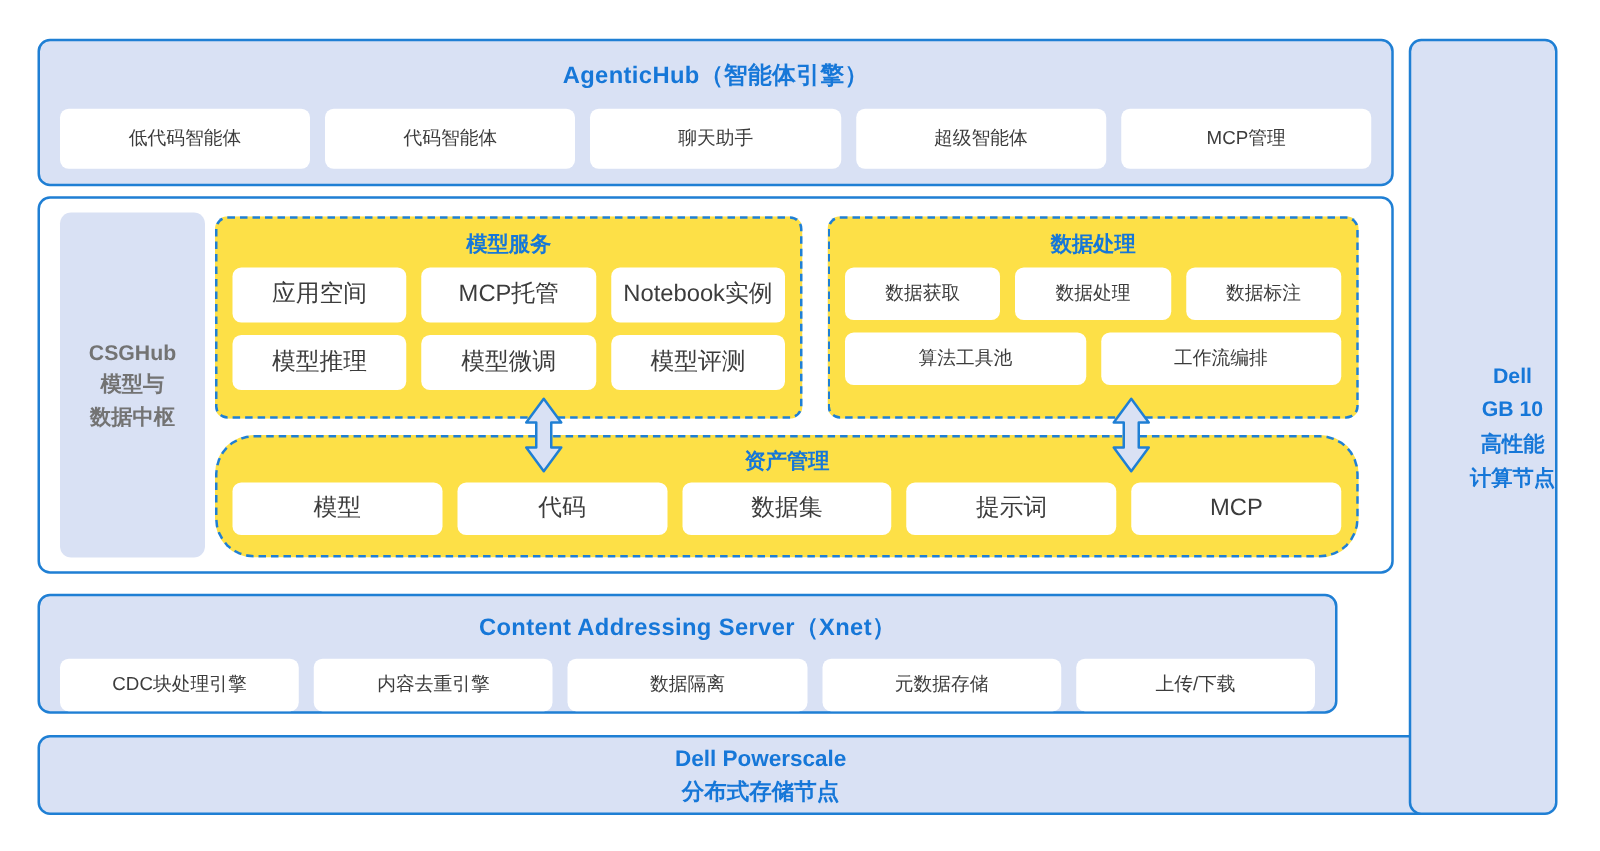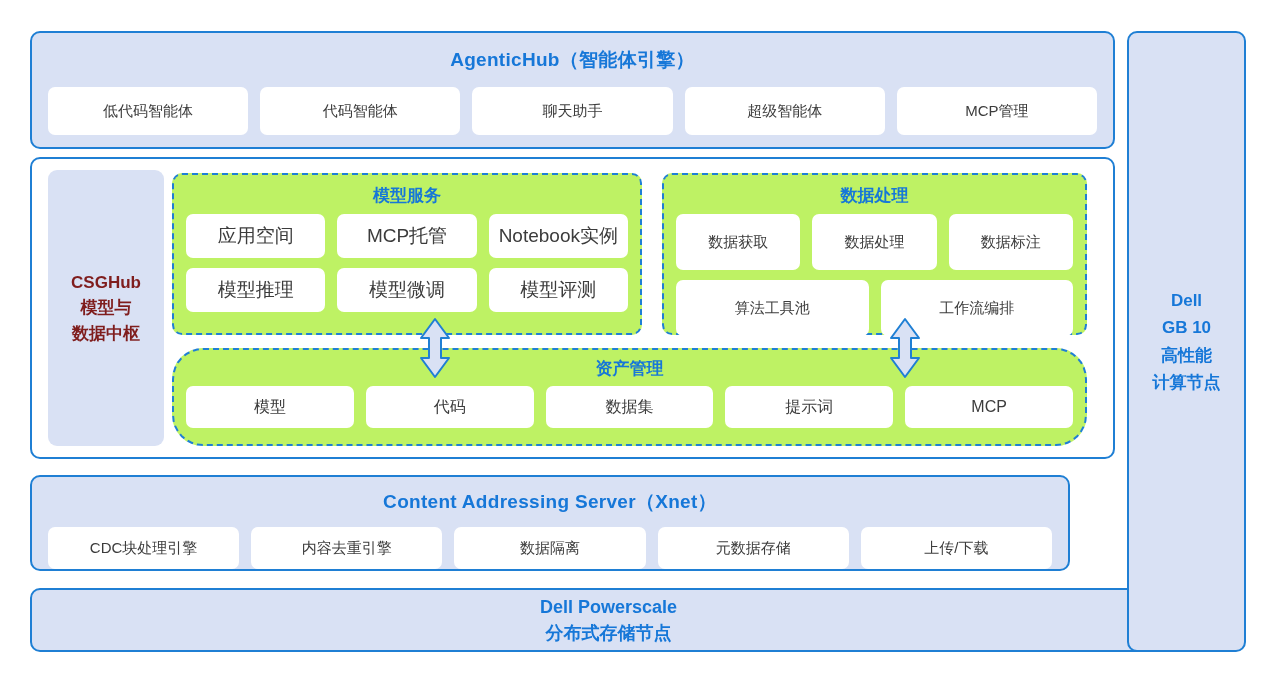--- a/index.html
+++ b/index.html
@@ -54,21 +54,21 @@
     font-size: 15px;
     height: 46px;
     text-align: center;
     line-height: 1.15;
   }
 
   .dashed-box {
     position: absolute;
     border: 2px dashed #1f7fd4;
     border-radius: 10px;
-    background: #bef264;
+    background: #fde047;
   }
 
   .dash-title {
     text-align: center;
     color: #1677d8;
     font-size: 17px;
     font-weight: bold;
     margin-top: 9px;
     margin-bottom: 7px;
   }
@@ -100,47 +100,47 @@
   #csghub-label {
     position: absolute;
     left: 16px; top: 11px;
     width: 116px; height: 276px;
     background: #d9e1f4;
     border-radius: 9px;
     display: flex;
     align-items: center;
     justify-content: center;
     text-align: center;
-    color: #7f1d1d;
+    color: #737373;
     font-size: 17px;
     font-weight: bold;
     line-height: 1.5;
   }
 
   
   #model-services {
     left: 140px; top: 14px;
     width: 470px; height: 162px;
   }
   #model-services .card { height: 44px; font-size: 19px; }
 
   
   #data-processing {
     left: 630px; top: 14px;
     width: 425px; height: 162px;
   }
-  #data-processing .card { height: 56px; font-size: 15px; }
+  #data-processing .card { height: 42px; font-size: 15px; }
 
   
   #asset-management {
     left: 140px; top: 189px;
     width: 915px; height: 98px; border-radius: 31px;
   }
   #asset-management .dash-title { margin-top: 7px; margin-bottom: 6px; }
-  #asset-management .card { height: 42px; font-size: 16px; }
+  #asset-management .card { height: 42px; font-size: 19px; }
 
   
   .arrow-dbl {
     position: absolute;
     width: 34px;
     height: 62px;
   }
 
   
   #cas {
@@ -166,21 +166,21 @@
     font-weight: bold;
     line-height: 1.45;
   }
 
   
   #compute-node {
     left: 1127px; top: 31px;
     width: 119px; height: 621px;
     display: flex;
     align-items: center;
-    justify-content: center;
+    justify-content: flex-end;
   }
   #compute-node .cn-text {
     text-align: center;
     color: #1677d8;
     font-size: 17px;
     font-weight: bold;
     line-height: 1.6;
   }
 </style>
 </head>

